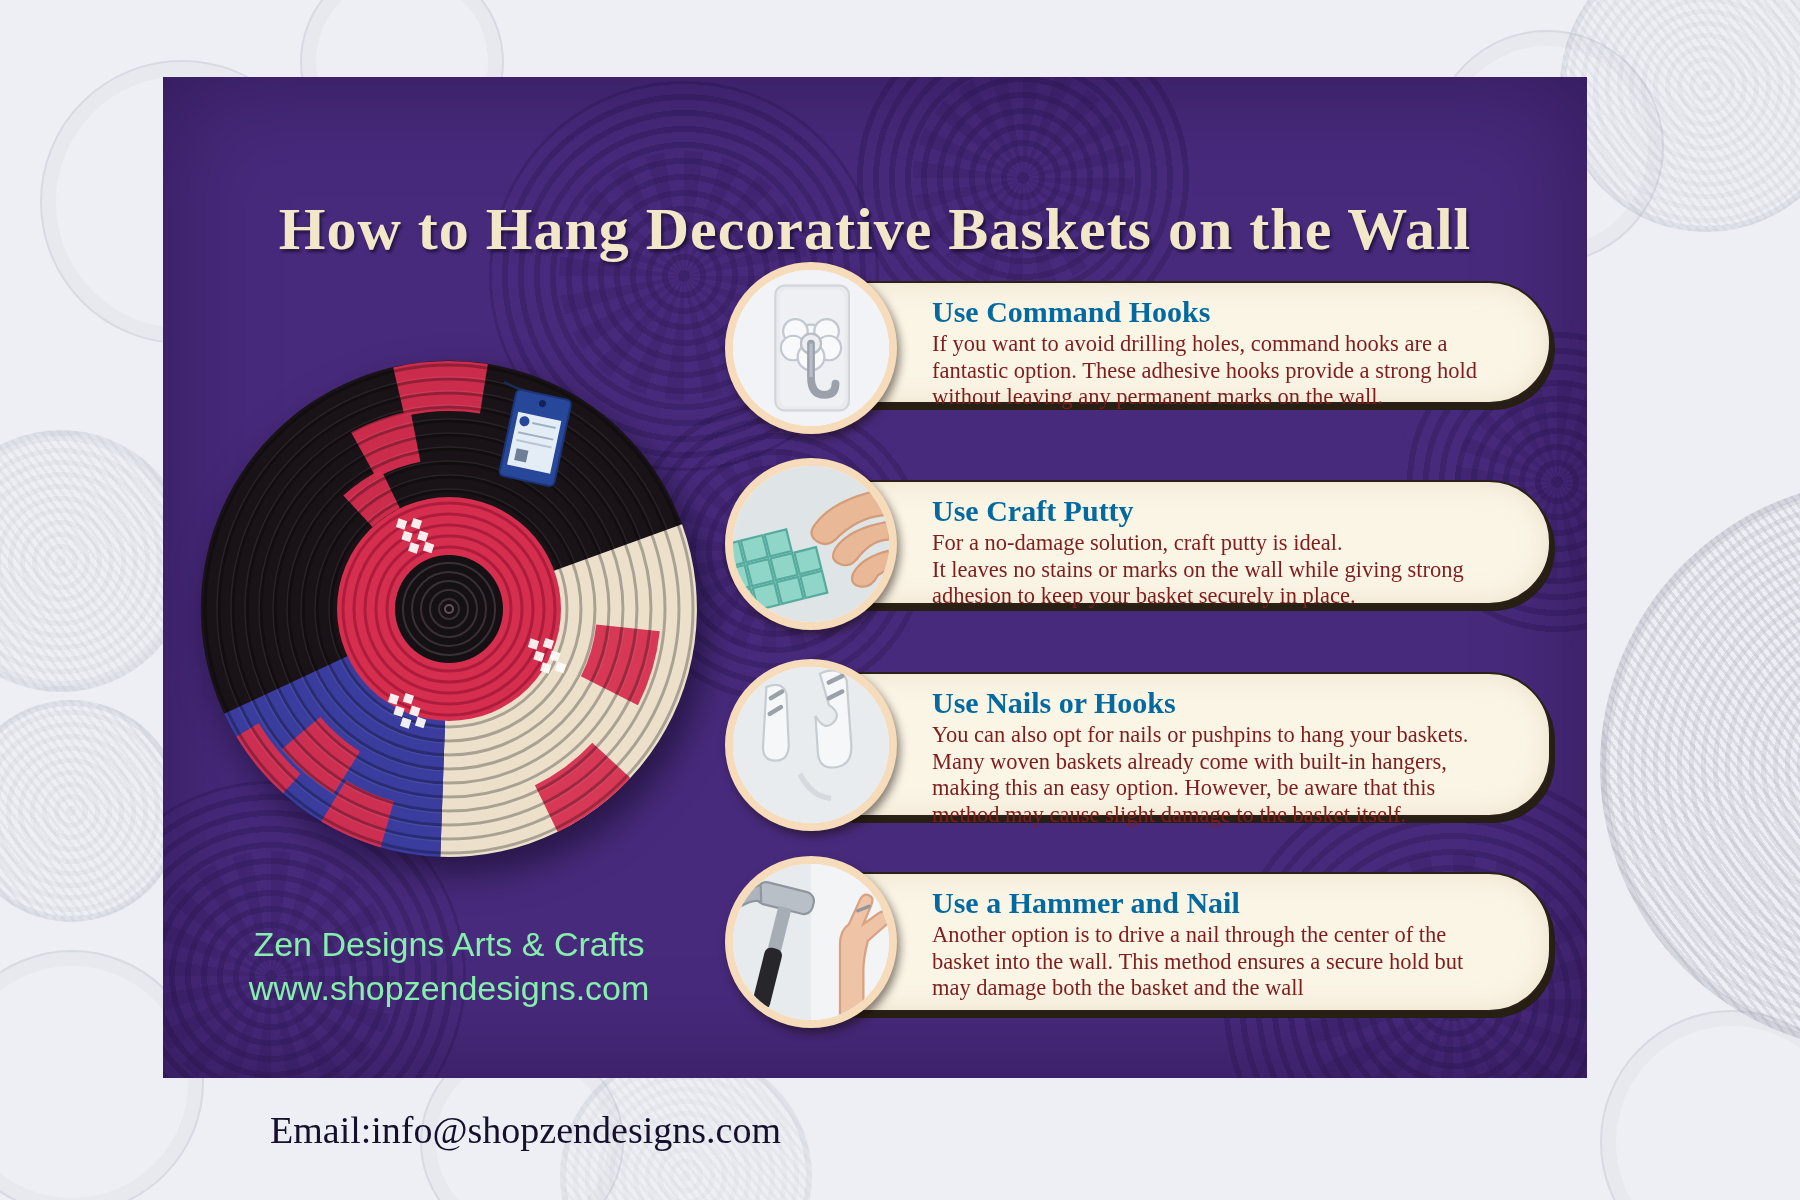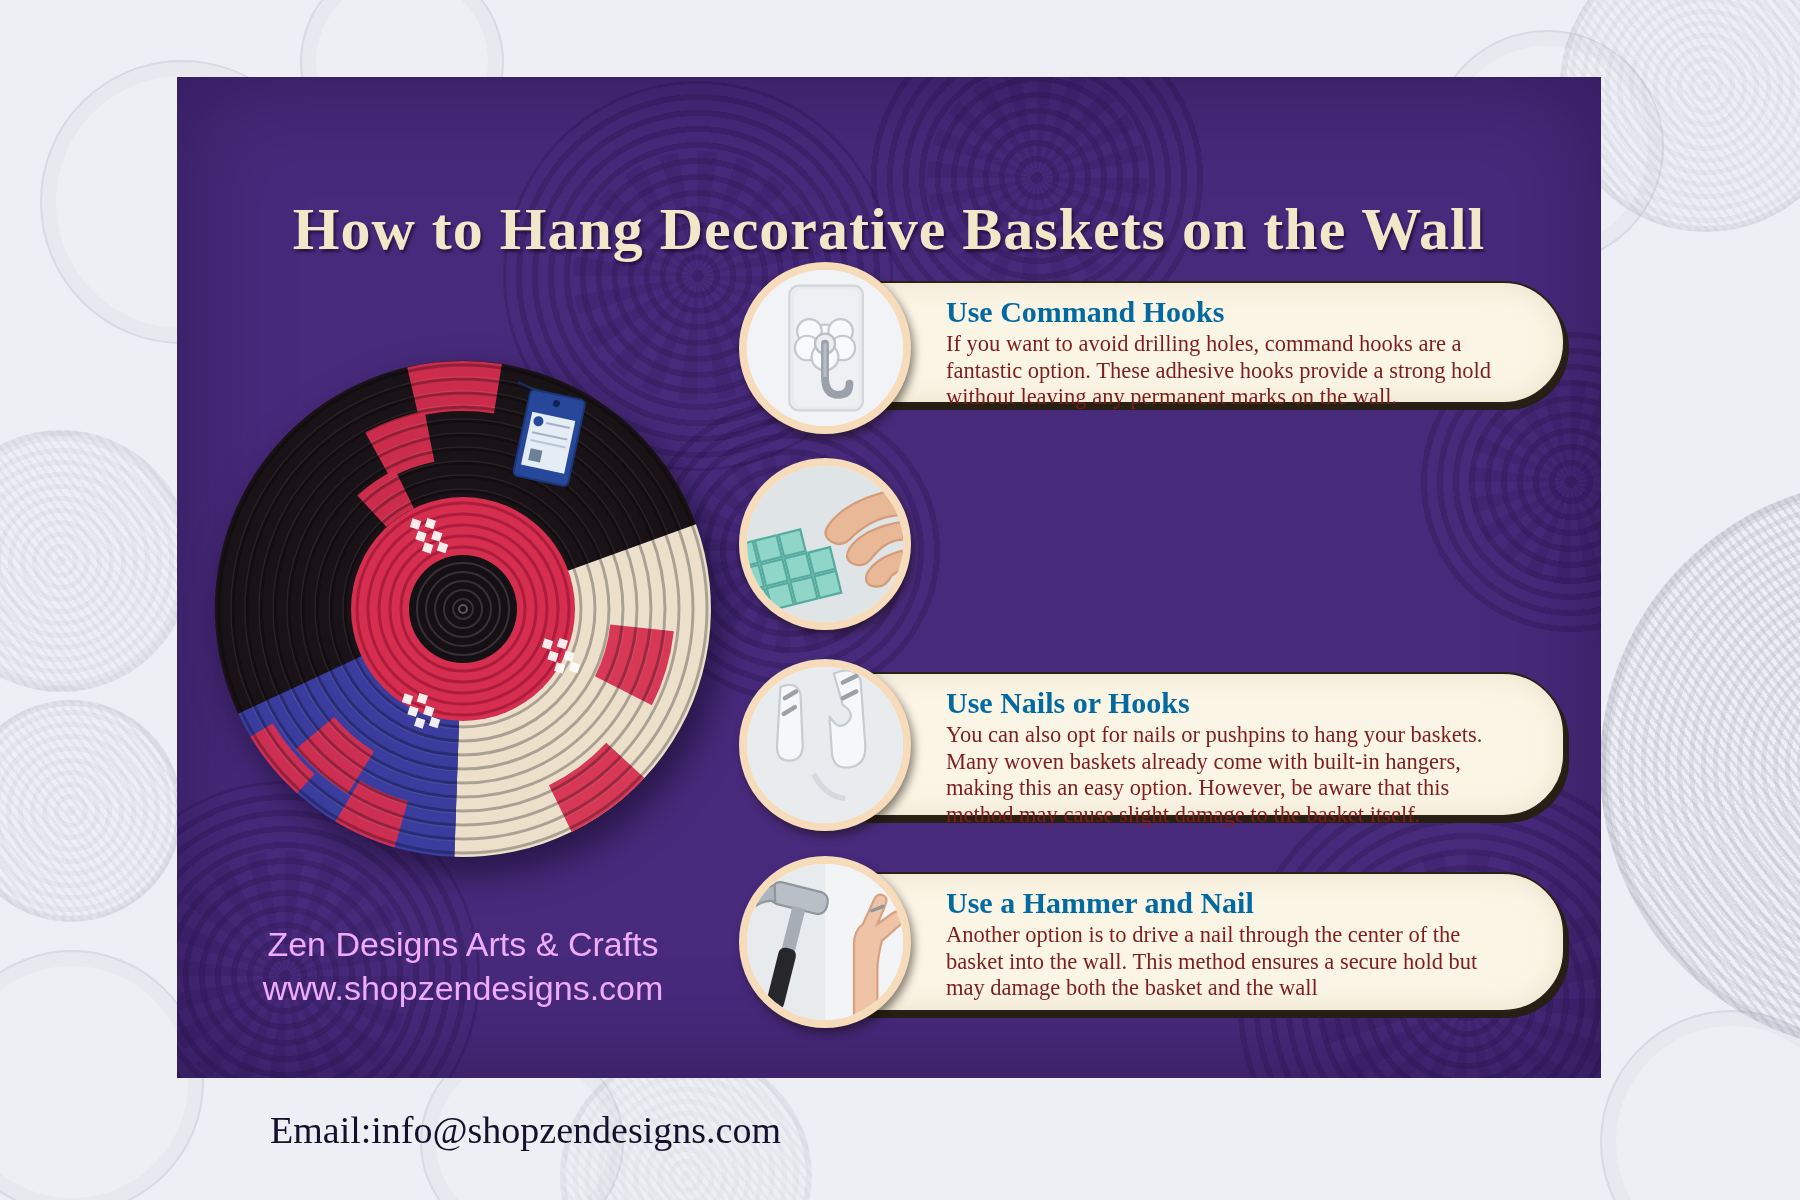--- a/index.html
+++ b/index.html
@@ -10,40 +10,40 @@
   .oring{position:absolute;border-radius:50%;border:2px solid rgba(130,135,160,.20);
          box-shadow:inset 0 0 0 14px rgba(130,135,160,.05);}
   .weave{position:absolute;border-radius:50%;
          background:
            repeating-linear-gradient(52deg, rgba(148,150,164,.22) 0 3px, rgba(255,255,255,0) 3px 7px),
            repeating-radial-gradient(circle at 50% 50%, rgba(150,152,166,.16) 0 5px, rgba(255,255,255,0) 5px 12px);
          border:6px solid rgba(160,160,175,.30);}
   .weave.soft{opacity:.55;}
 
   
-  #panel{position:absolute;left:177px;top:77px;width:1424px;height:1001px;
+  #panel{position:absolute;left:163px;top:77px;width:1424px;height:1001px;
          background:#482a7c;overflow:hidden;
          box-shadow:inset 0 0 110px rgba(24,8,48,.45);}
   .wm{position:absolute;border-radius:50%;opacity:.55;
       background:
         repeating-radial-gradient(circle at 50% 50%, rgba(27,10,56,.40) 0 6px, rgba(27,10,56,0) 6px 16px);}
   .wm::after{content:"";position:absolute;inset:18%;border-radius:50%;
       background:repeating-conic-gradient(rgba(27,10,56,.22) 0 9deg, rgba(27,10,56,0) 9deg 18deg);}
 
   #poster-title{position:absolute;left:0;top:118px;width:1424px;text-align:center;
       font-size:60px;font-weight:700;letter-spacing:1px;color:#f2e7c9;
       text-shadow:2px 3px 3px rgba(18,8,34,.65);}
 
   
   #basket-wrap{position:absolute;left:36px;top:282px;width:500px;height:500px;
       filter:drop-shadow(10px 16px 18px rgba(10,4,22,.55));}
 
   
   #brand{position:absolute;left:36px;top:845px;width:500px;text-align:center;
-      font-family:"Liberation Sans",sans-serif;color:#f0abfc;}
+      font-family:"Liberation Sans",sans-serif;color:#86efac;}
   #brand .l1{font-size:34px;line-height:44px;}
   #brand .l2{font-size:34px;line-height:44px;}
 
   
   .step-card{position:absolute;left:631px;width:757px;background:#fbf5e6;
       border:2px solid #2a2117;border-radius:62px;
       box-shadow:4px 6px 0 #271f14, inset 0 0 26px rgba(210,190,150,.35);
       box-sizing:border-box;padding:10px 24px 8px 136px;}
   .step-card .t{font-size:30px;font-weight:700;color:#0369a1;line-height:34px;margin:2px 0 2px;}
   .step-card .b{font-size:22.5px;color:#7f1d1d;line-height:26.5px;white-space:pre-line;}
@@ -182,20 +182,26 @@
       <div class="l1">Zen Designs Arts &amp; Crafts</div>
       <div class="l2">www.shopzendesigns.com</div>
     </div>
 
     <div class="step-card c1">
       <div class="t">Use Command Hooks</div>
       <div class="b">If you want to avoid drilling holes, command hooks are a
 fantastic option. These adhesive hooks provide a strong hold
 without leaving any permanent marks on the wall.</div>
     </div>
+    <div class="step-card c2">
+      <div class="t">Use Craft Putty</div>
+      <div class="b">For a no-damage solution, craft putty is ideal.
+It leaves no stains or marks on the wall while giving strong
+adhesion to keep your basket securely in place.</div>
+    </div>
     <div class="step-card c4">
       <div class="t">Use a Hammer and Nail</div>
       <div class="b">Another option is to drive a nail through the center of the
 basket into the wall. This method ensures a secure hold but
 may damage both the basket and the wall</div>
     </div>
     <div class="step-card c3">
       <div class="t">Use Nails or Hooks</div>
       <div class="b">You can also opt for nails or pushpins to hang your baskets.
 Many woven baskets already come with built-in hangers,

